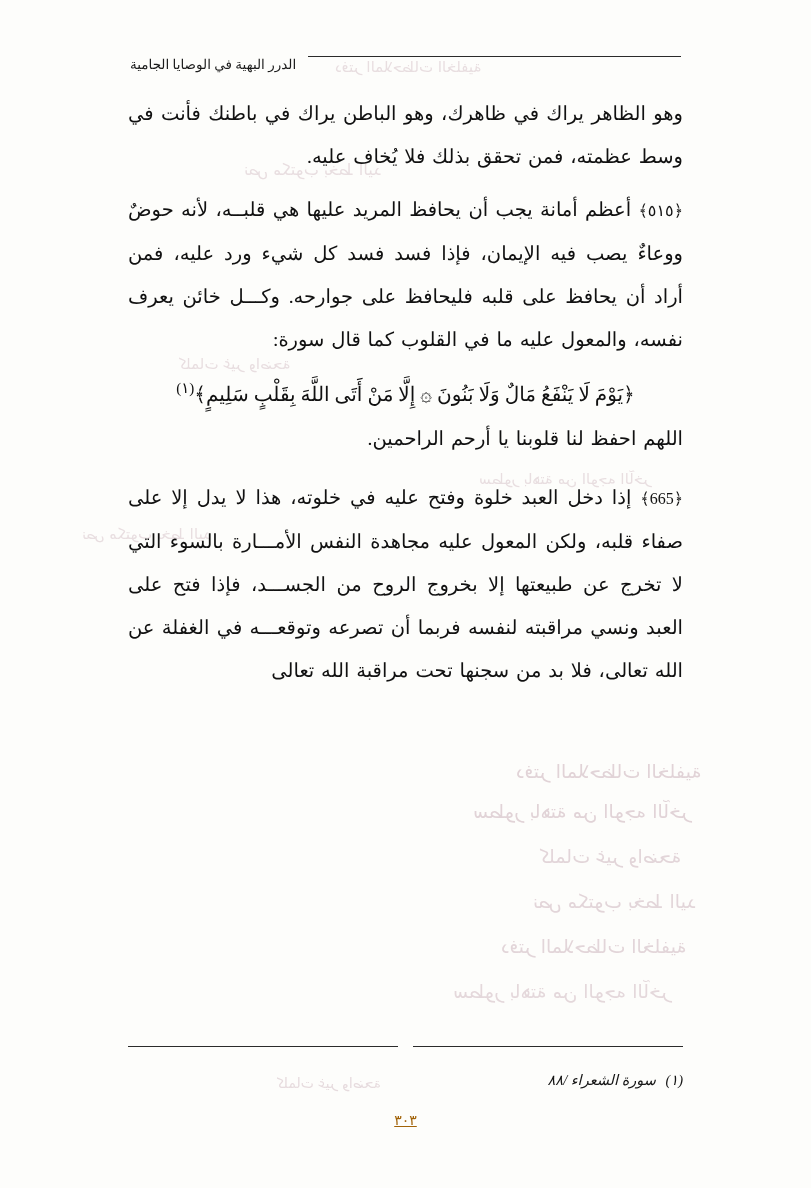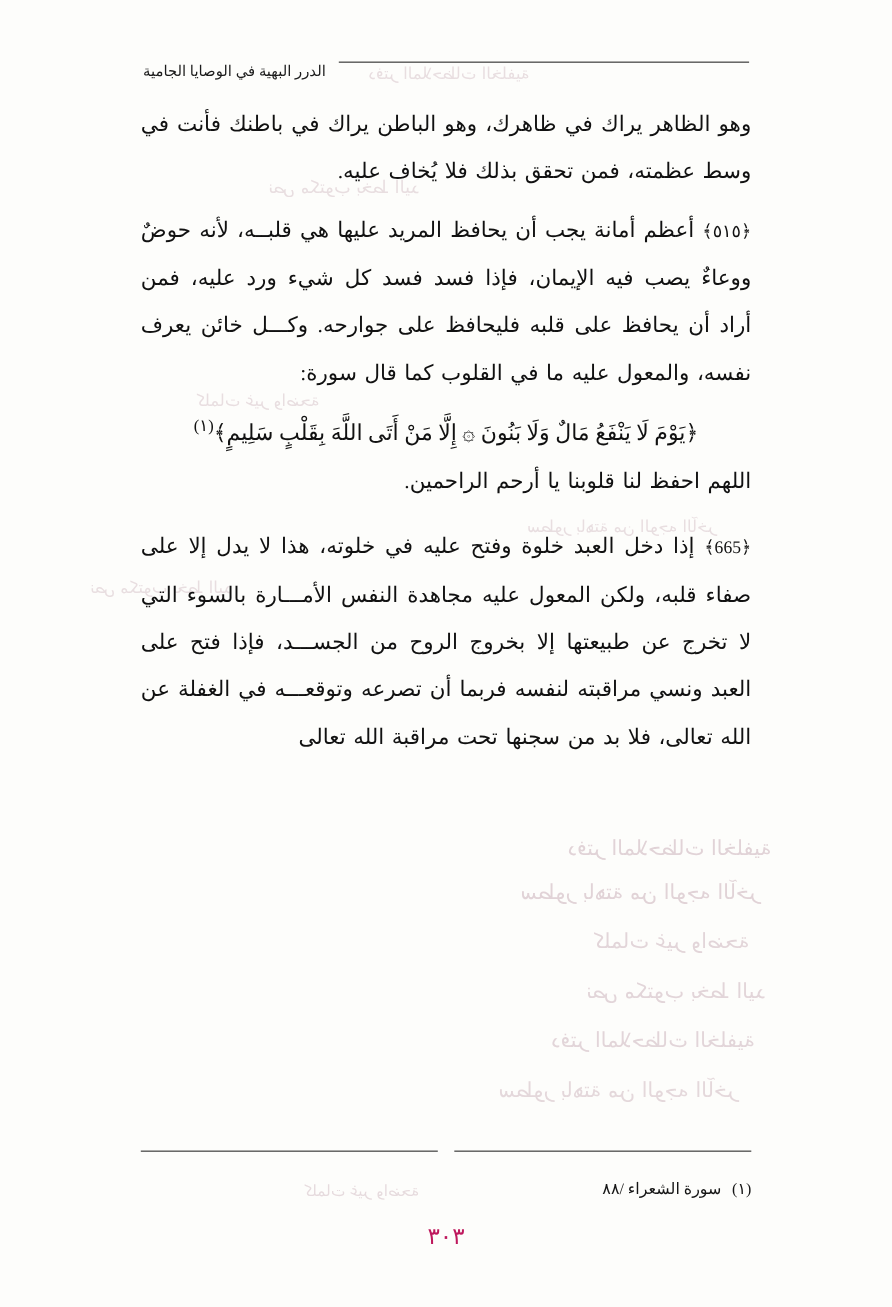--- a/index.html
+++ b/index.html
@@ -121,33 +121,35 @@
   }
   .footnote {
     position: absolute;
     top: 1072px;
     right: 128px;
     left: 128px;
     font-size: 14.5px;
     color: #151515;
     text-align: right;
     direction: rtl;
+    font-style: italic;
   }
   .footnote .fn-mark {
     margin-left: 6px;
   }
   .page-number {
     position: absolute;
     top: 1112px;
     left: 0;
     right: 0;
     text-align: center;
-    font-size: 21px;
-    color: #be185d;
+    font-size: 14px;
+    color: #a16207;
     letter-spacing: 1px;
+    text-decoration: underline;
   }
 </style>
 </head>
 <body>
 
 <div class="page">
 
   <div class="bleed" style="top:58px; right:330px; font-size:15px;">دفتر الملاحظات الخلفية</div>
   <div class="bleed" style="top:160px; right:430px; font-size:16px;">نص مكتوب بخط اليد</div>
   <div class="bleed" style="top:355px; right:520px; font-size:15px;">كلمات غير واضحة</div>

